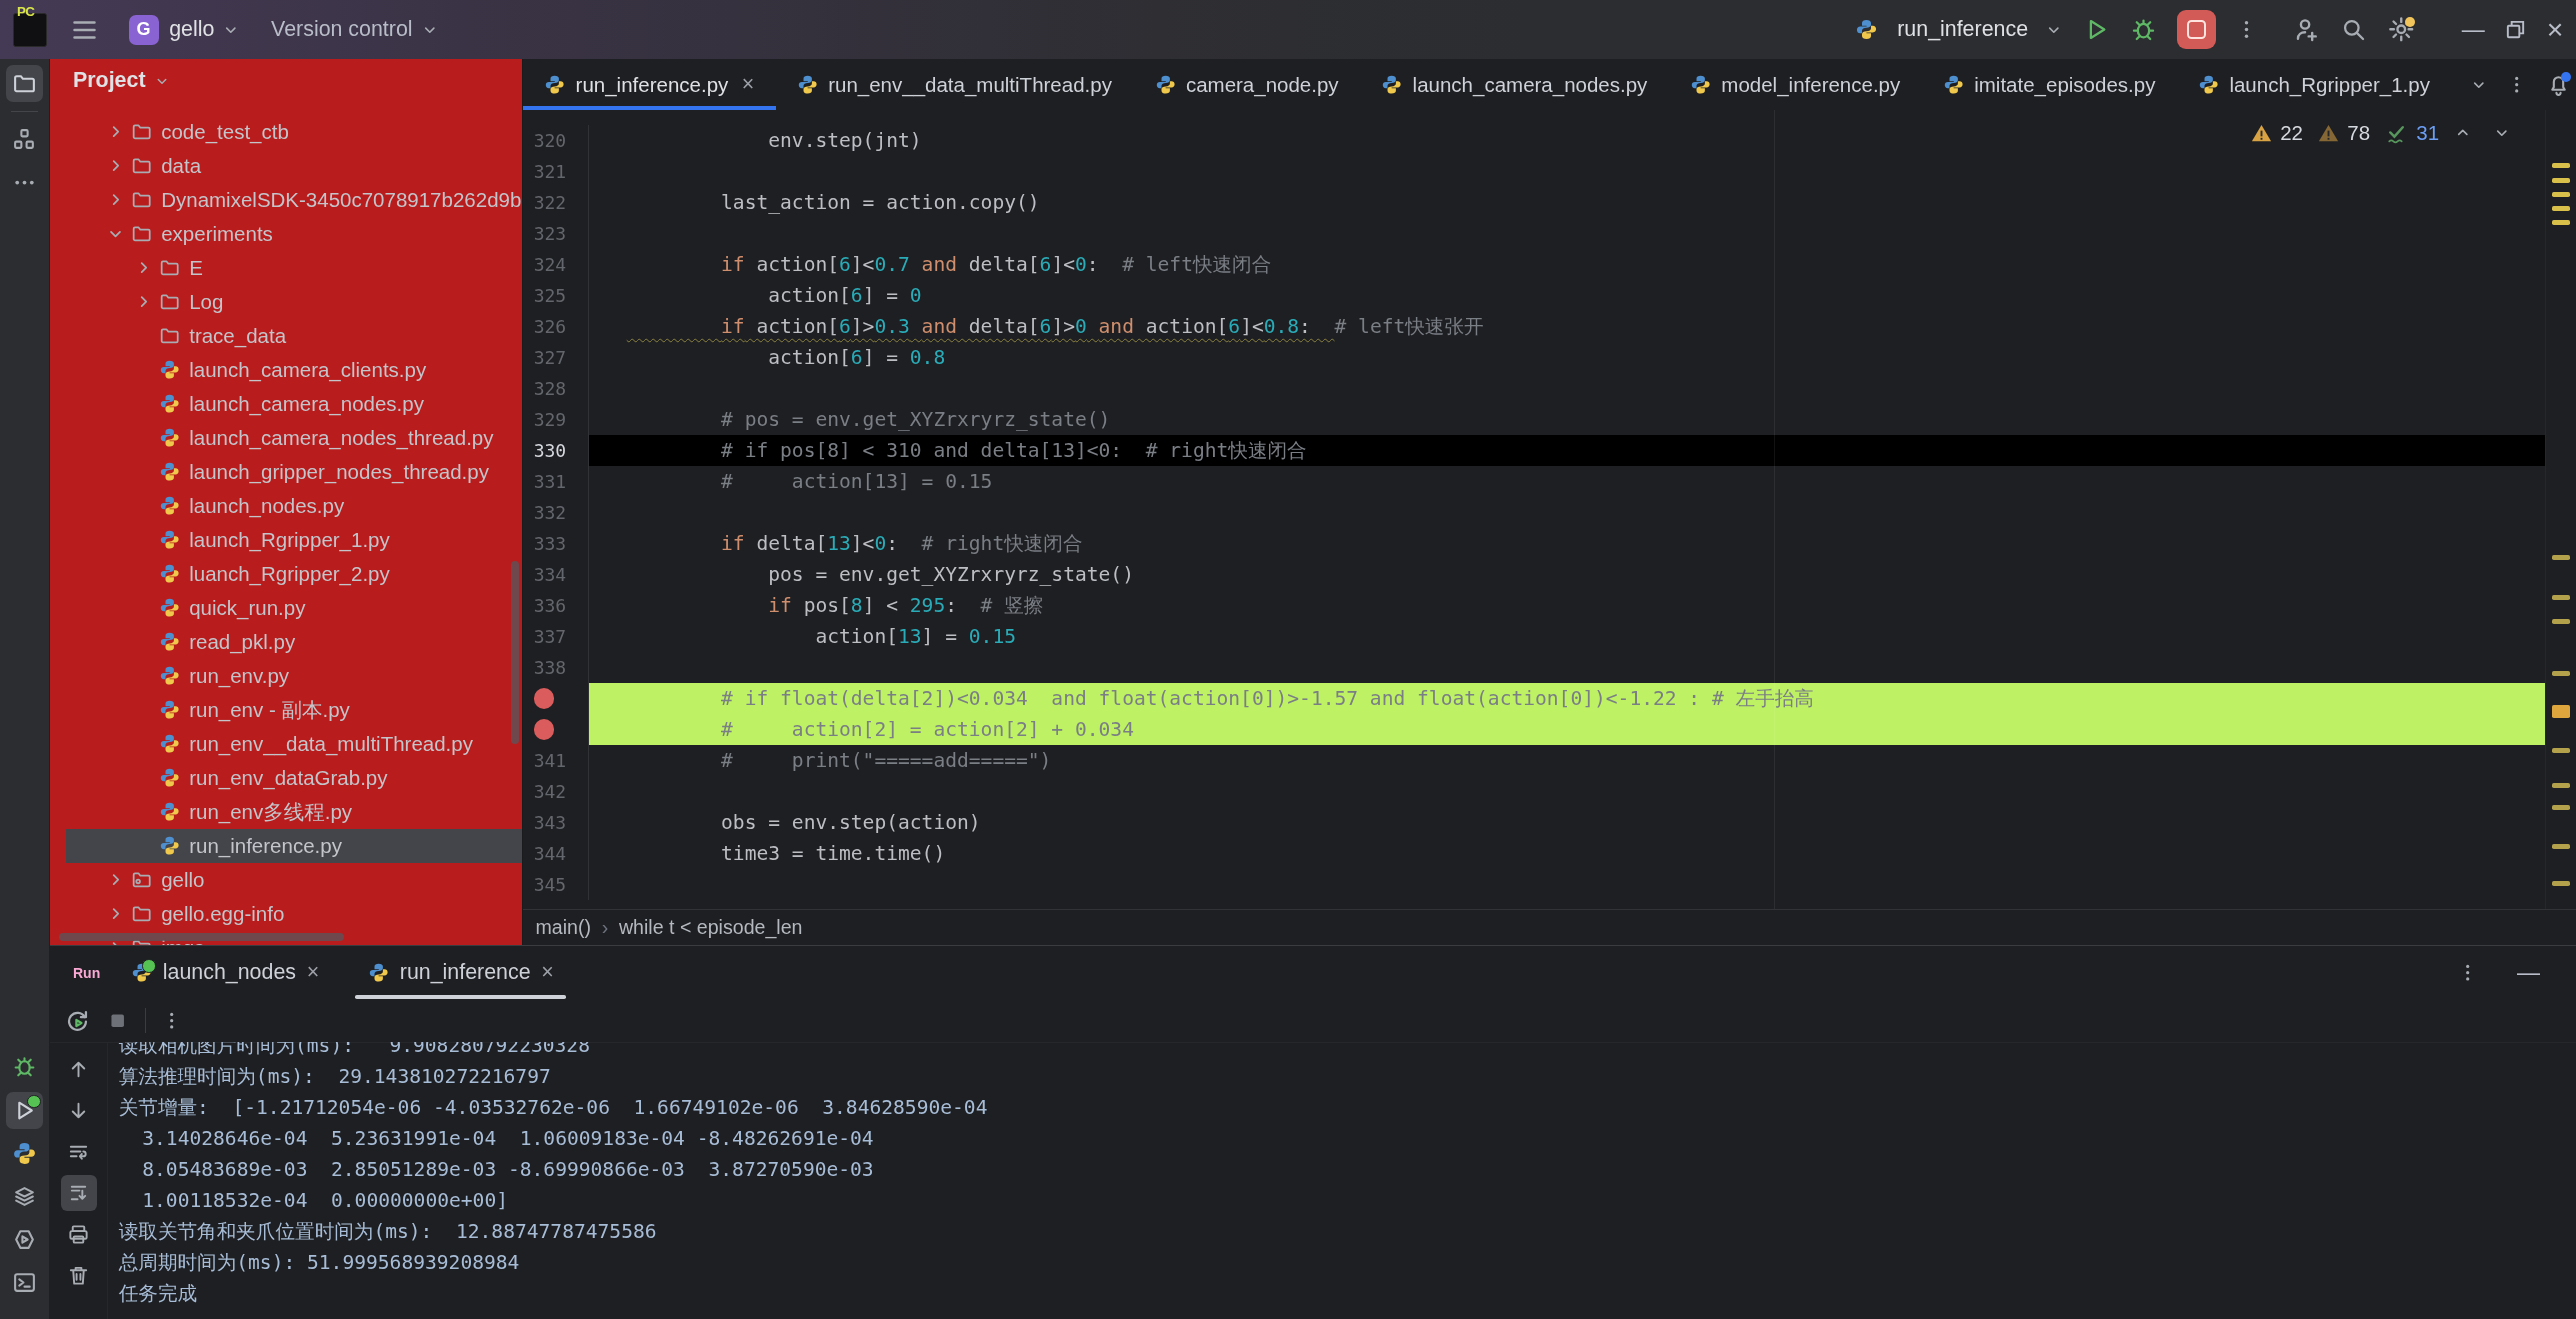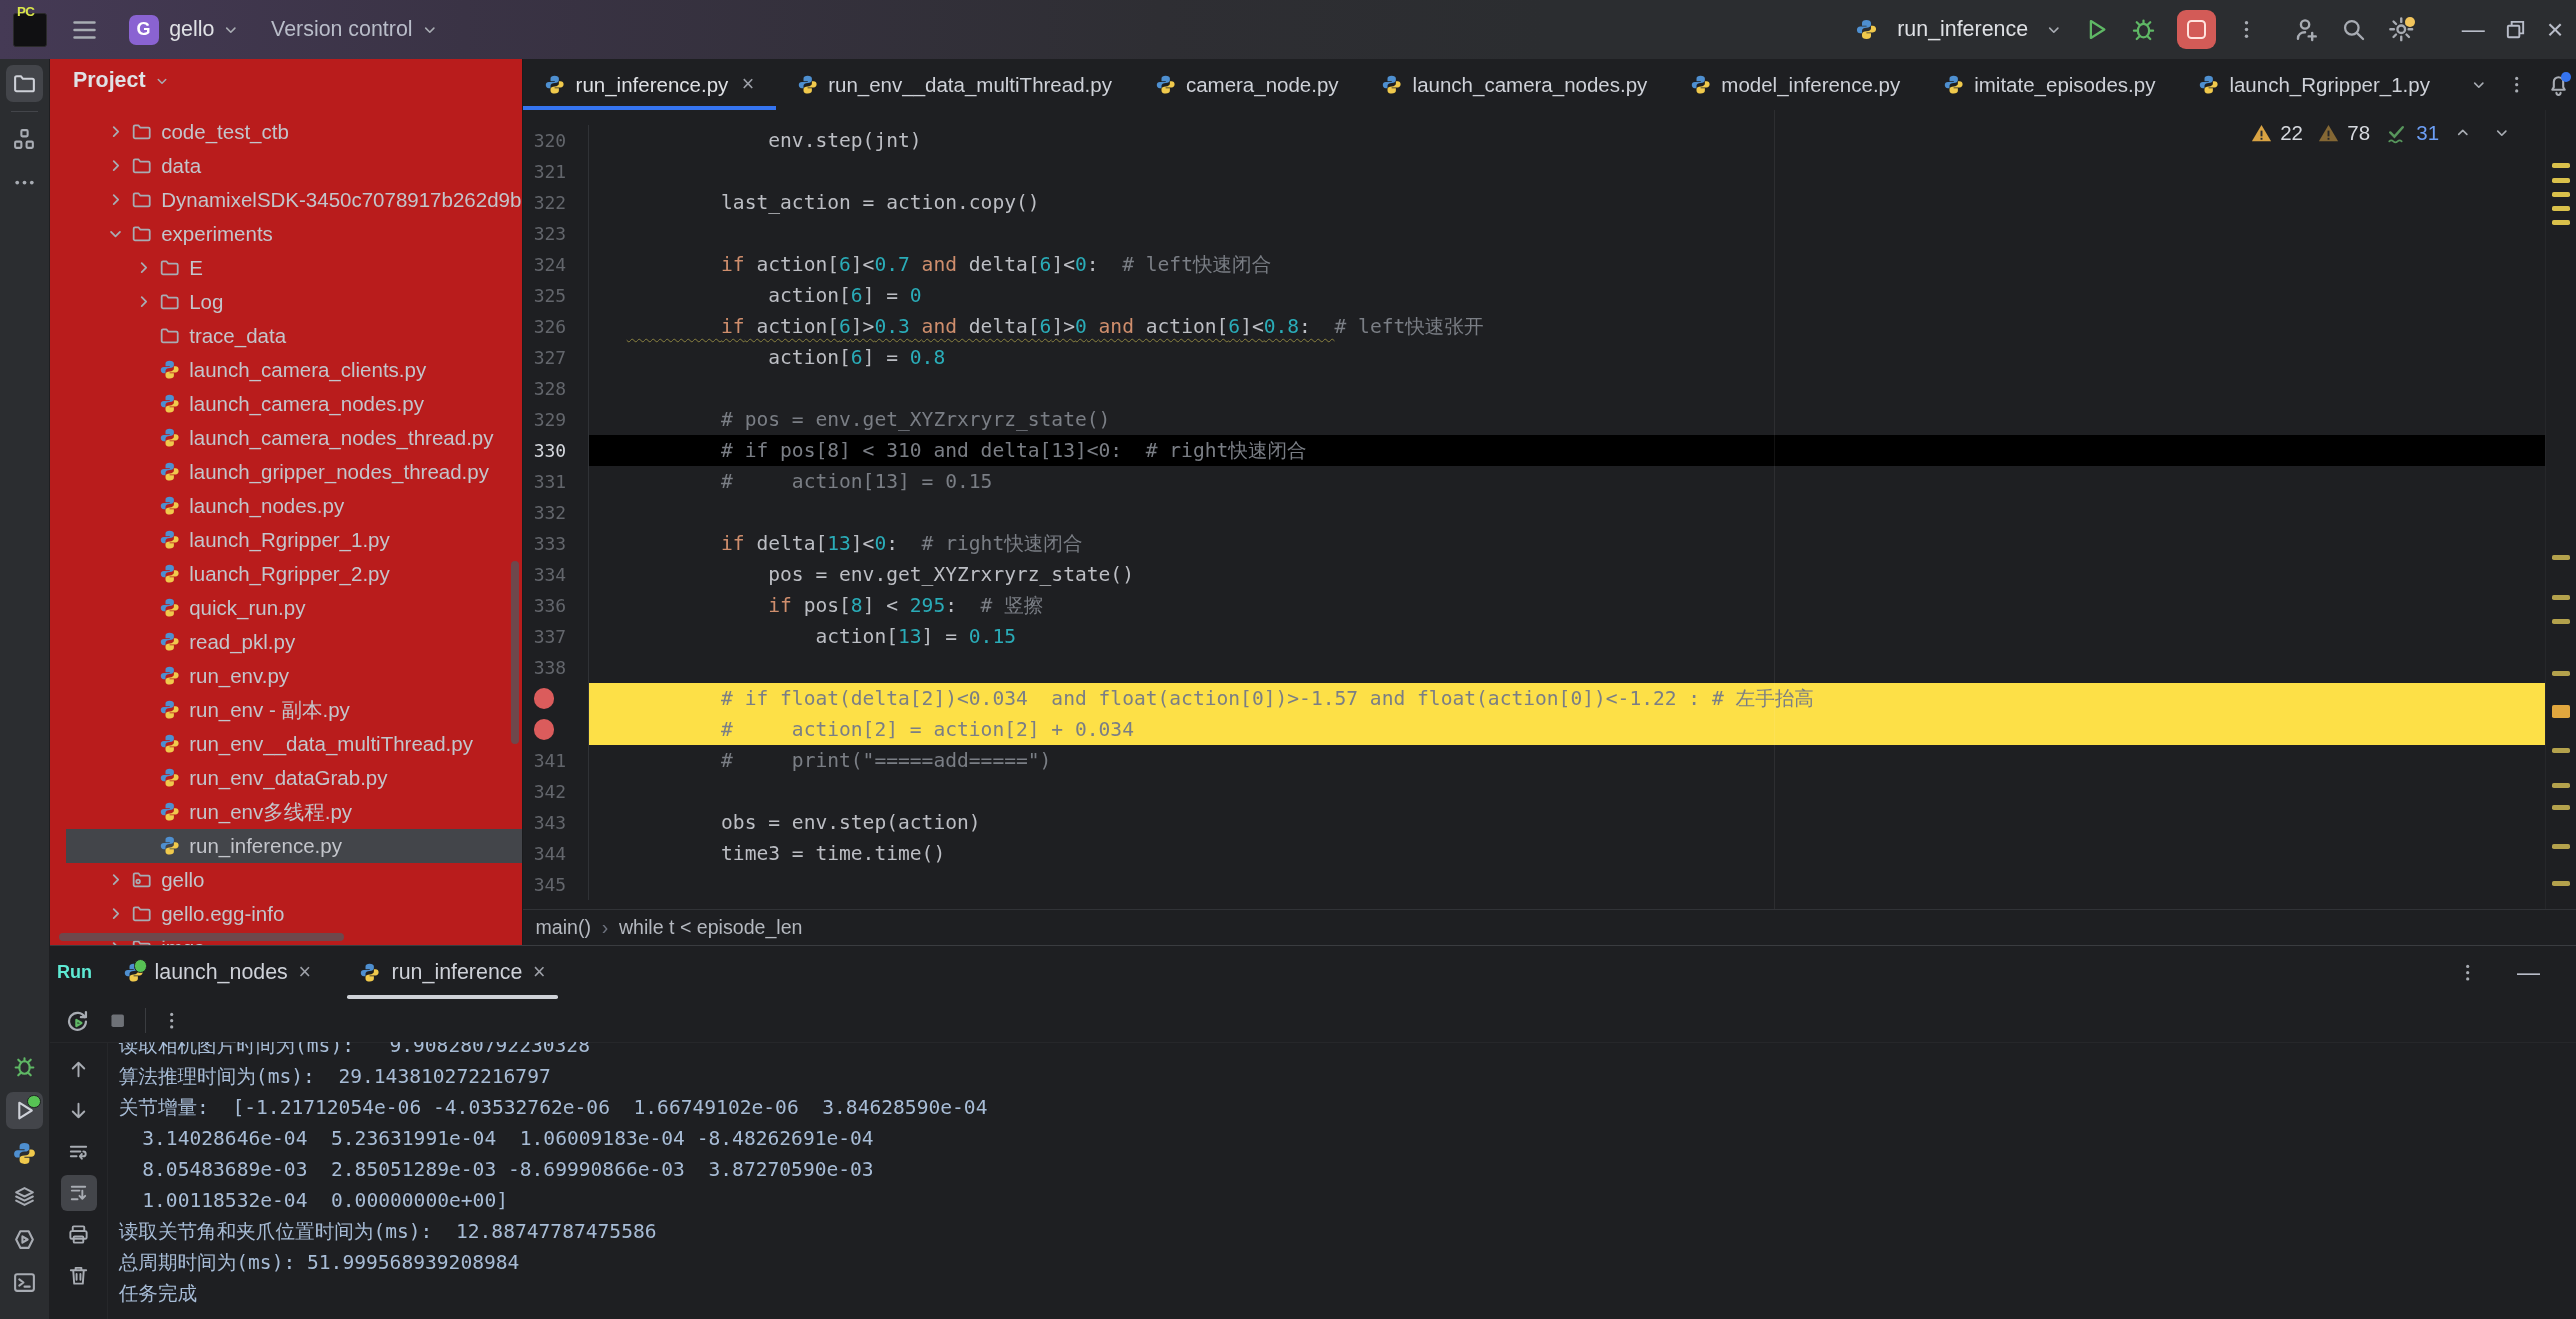--- a/index.html
+++ b/index.html
@@ -61,40 +61,40 @@
   .tab .x{color:#9da0a8;font-size:21.4px;margin-left:3.6px;}
   #tabbar-right{position:absolute;right:5.3px;top:0;height:51px;display:flex;align-items:center;gap:18px;}
   
   #codewrap{flex:1;position:relative;overflow:hidden;padding-top:15px;box-sizing:border-box;}
   .cline{height:31px;display:flex;}
   .ln{width:54px;flex:none;padding-left:10.7px;font:18px/31px "DejaVu Sans Mono",monospace;color:#63666c;
       border-right:0.9px solid #303236;}
   .lc{flex:1;padding-left:38px;font:19.6px/31px "DejaVu Sans Mono",monospace;white-space:pre;color:#bcbec4;min-width:0;}
   .cline.cur .lc{background:#000000;}
   .cline.cur .ln{color:#d5d8de;}
-  .cline.brk .lc{background:#fde047;}
+  .cline.brk .lc{background:#bef264;}
   .bdot{display:inline-block;width:20.5px;height:20.5px;border-radius:50%;background:#db5c5c;margin-top:5.3px;}
   .kw{color:#cf8e6d;} .num{color:#2aacb8;} .cmt{color:#7a7e85;}
   .wavy{text-decoration:underline wavy #8a8140 0.9px;text-underline-offset:5.3px;}
   #marginguide{position:absolute;top:0;bottom:0;left:1251px;width:0.9px;background:rgba(255,255,255,.07);}
   
   #inspect{position:absolute;top:10.7px;right:64px;display:flex;align-items:center;gap:14.2px;font-size:20.5px;color:#d5d8de;}
   #inspect .cnt{margin-left:-7.1px;}
   #inspect .blue{color:#6c9ef5;}
   
   #stripe{position:absolute;top:0;bottom:0;right:0;width:30px;background:#1e1f22;border-left:0.9px solid #26272a;}
   .smark{position:absolute;right:6.2px;width:18px;height:4.5px;border-radius:1.8px;}
   
   #crumbs{height:35px;flex:none;border-top:0.9px solid #313337;display:flex;align-items:center;
     padding-left:12.5px;font-size:19.6px;color:#b4b8bf;gap:10.7px;background:#1e1f22;}
   #crumbs .sep{color:#6f7480;}
   
   #runpanel{height:374px;flex:none;border-top:0.9px solid #3a3c40;background:#1e1f22;position:relative;}
   #runhead{height:53px;display:flex;align-items:center;position:relative;}
-  #runtitle{font-size:18px;font-weight:bold;color:#5eead4;margin-left:7px;}
+  #runtitle{font-size:14px;font-weight:bold;color:#f9a8d4;margin-left:23px;}
   .rtab{display:flex;align-items:center;gap:10.7px;padding:0 18px;height:53px;position:relative;margin-left:12.5px;}
   .rtab .tname{font-size:21.4px;color:#ced1d8;}
   .rtab .x{color:#9da0a8;font-size:21.4px;}
   .rtab.act::after{content:"";position:absolute;left:5.3px;right:5.3px;bottom:0;height:3.6px;background:#cfd2d8;border-radius:1.8px;}
   #runhead-right{position:absolute;right:36px;top:0;height:53px;display:flex;align-items:center;gap:39px;}
   #runtools{height:43px;display:flex;align-items:center;gap:16px;padding-left:14.2px;border-bottom:0.9px solid #26272a;}
   #runtools .vsep{width:0.9px;height:25px;background:#3a3c40;}
   #runbody{position:absolute;top:96px;bottom:0;left:0;right:0;display:flex;}
   #consoletools{width:57px;flex:none;border-right:0.9px solid #26272a;display:flex;flex-direction:column;align-items:center;padding-top:9px;gap:5.3px;}
   .ctbtn{width:36px;height:36px;border-radius:6.2px;display:flex;align-items:center;justify-content:center;color:#a8acb3;font-size:21.4px;}

